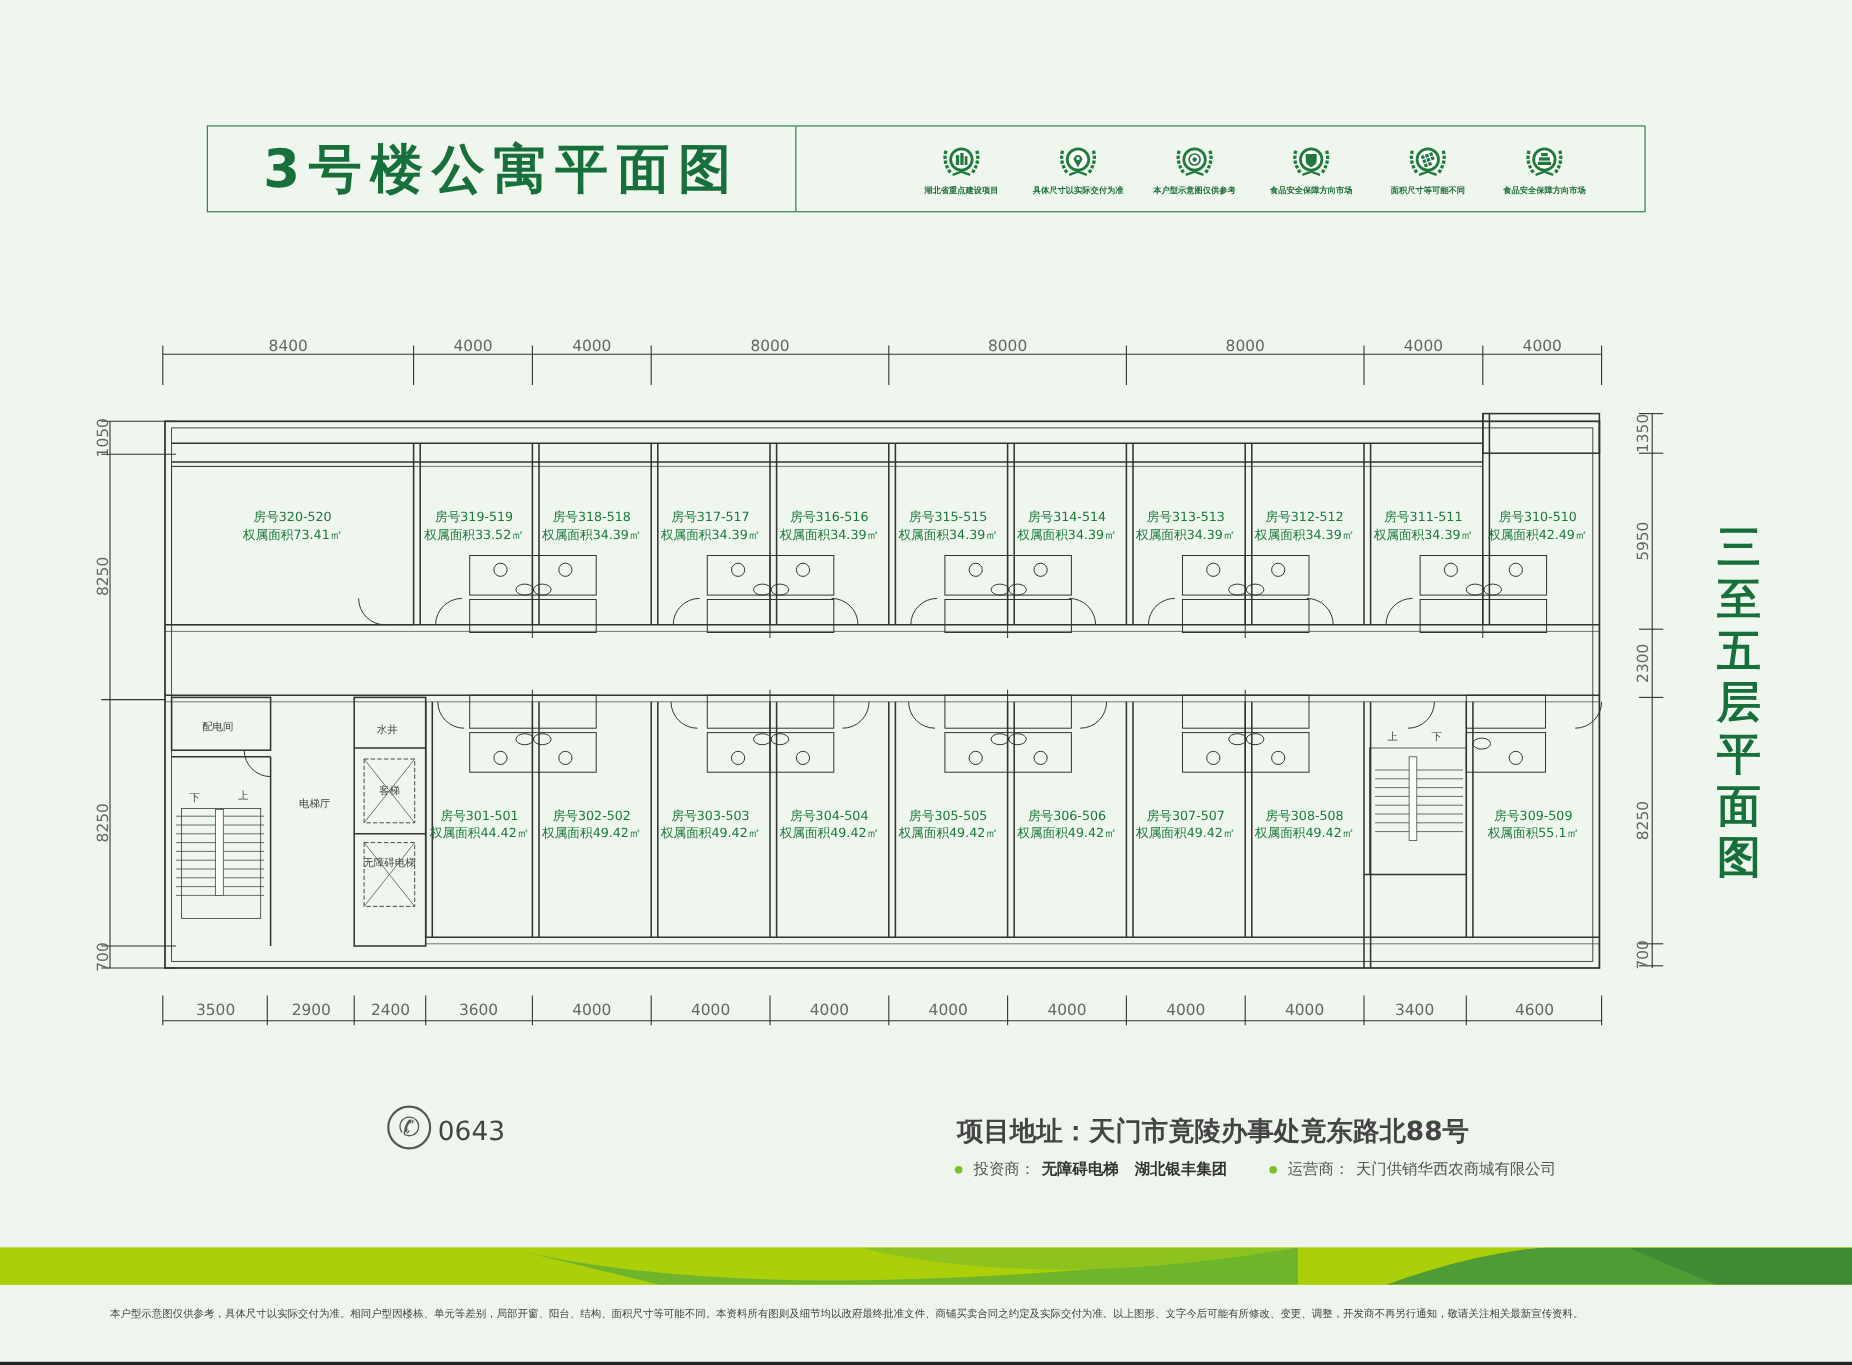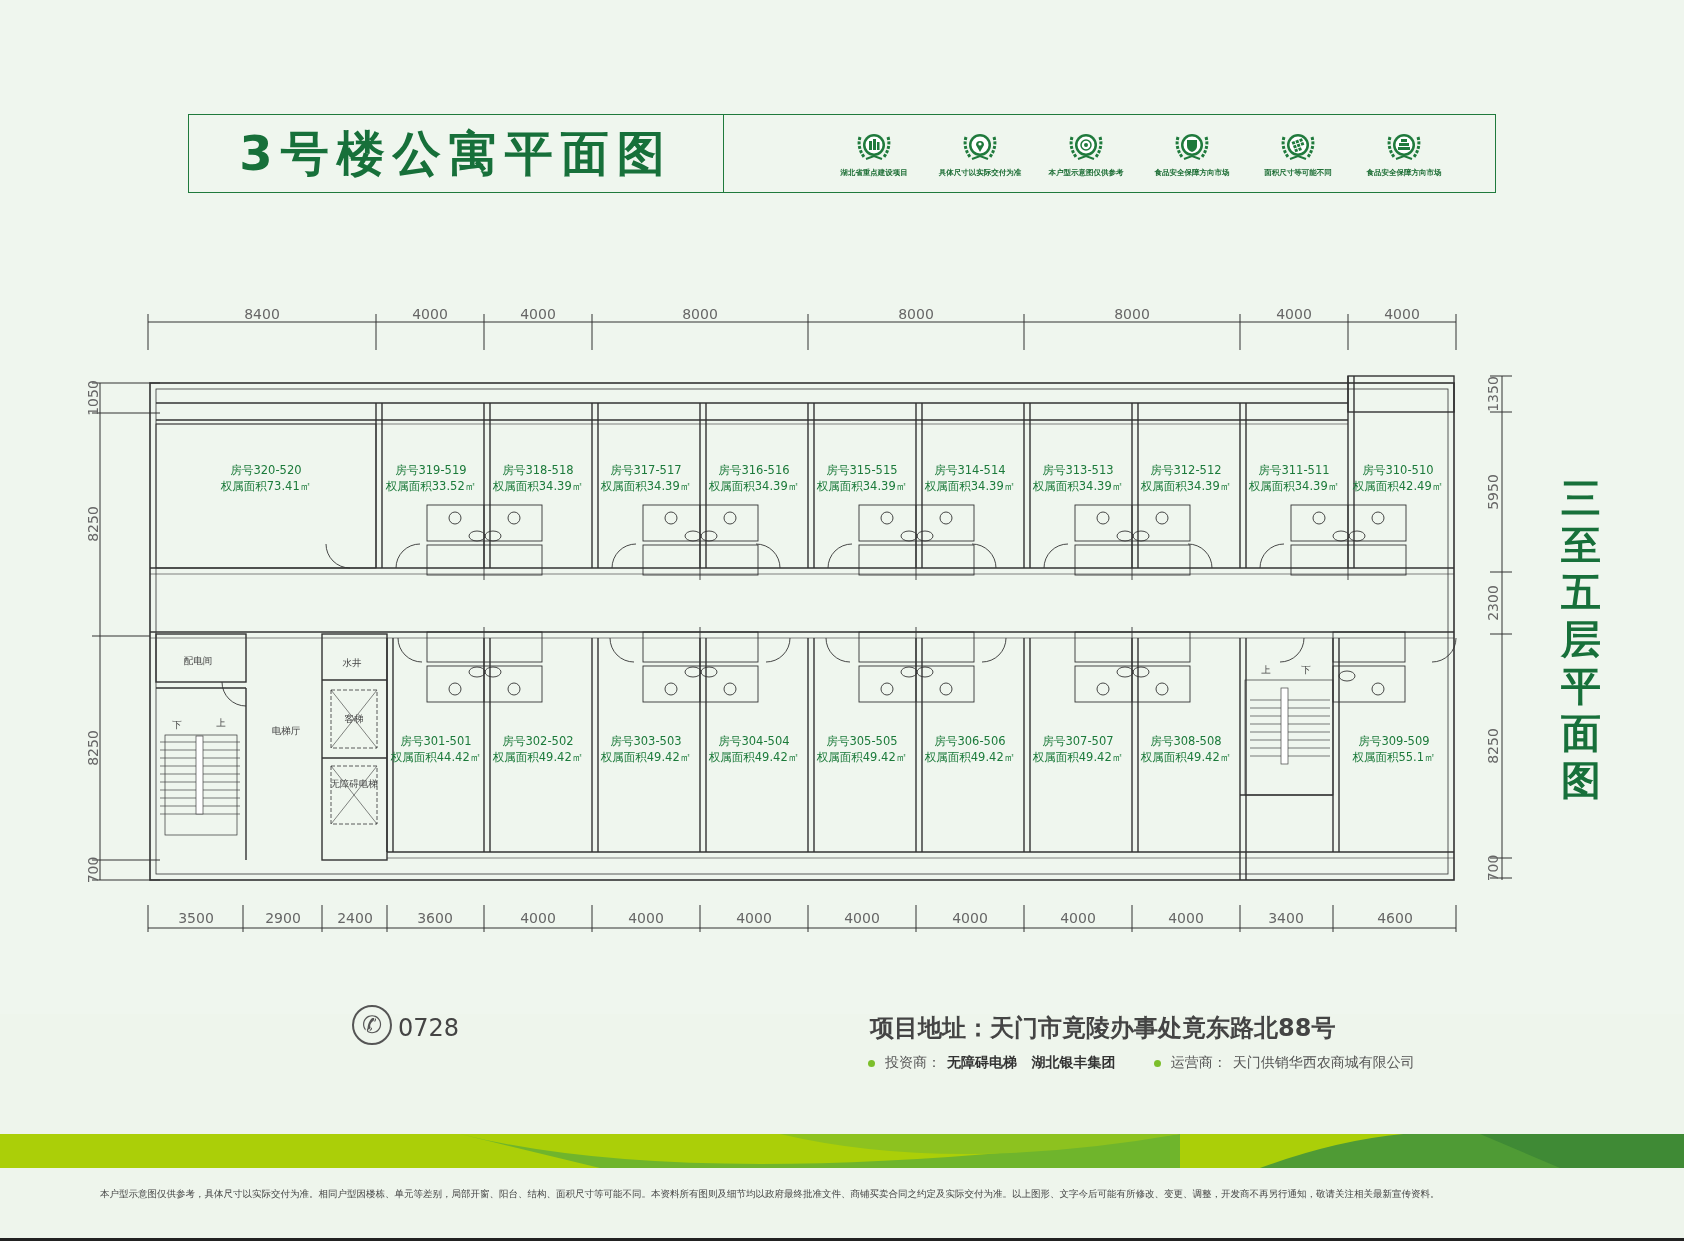--- a/index.html
+++ b/index.html
@@ -493,21 +493,21 @@
     <span>至</span>
     <span>五</span>
     <span>层</span>
     <span>平</span>
     <span>面</span>
     <span>图</span>
   </div>
 
   <div class="contact">
     <div class="phone-icon">✆</div>
-    <div class="area-code">0728</div>
+    <div class="area-code">0643</div>
   </div>
 
   <div class="address">项目地址：天门市竟陵办事处竟东路北88号</div>
   <div class="sponsors">
     <span class="dot"></span>
     <span>投资商：</span>
     <span class="bold" style="white-space:pre">无障碍电梯   湖北银丰集团</span>
     <span style="width:26px"></span>
     <span class="dot"></span>
     <span>运营商：</span>

